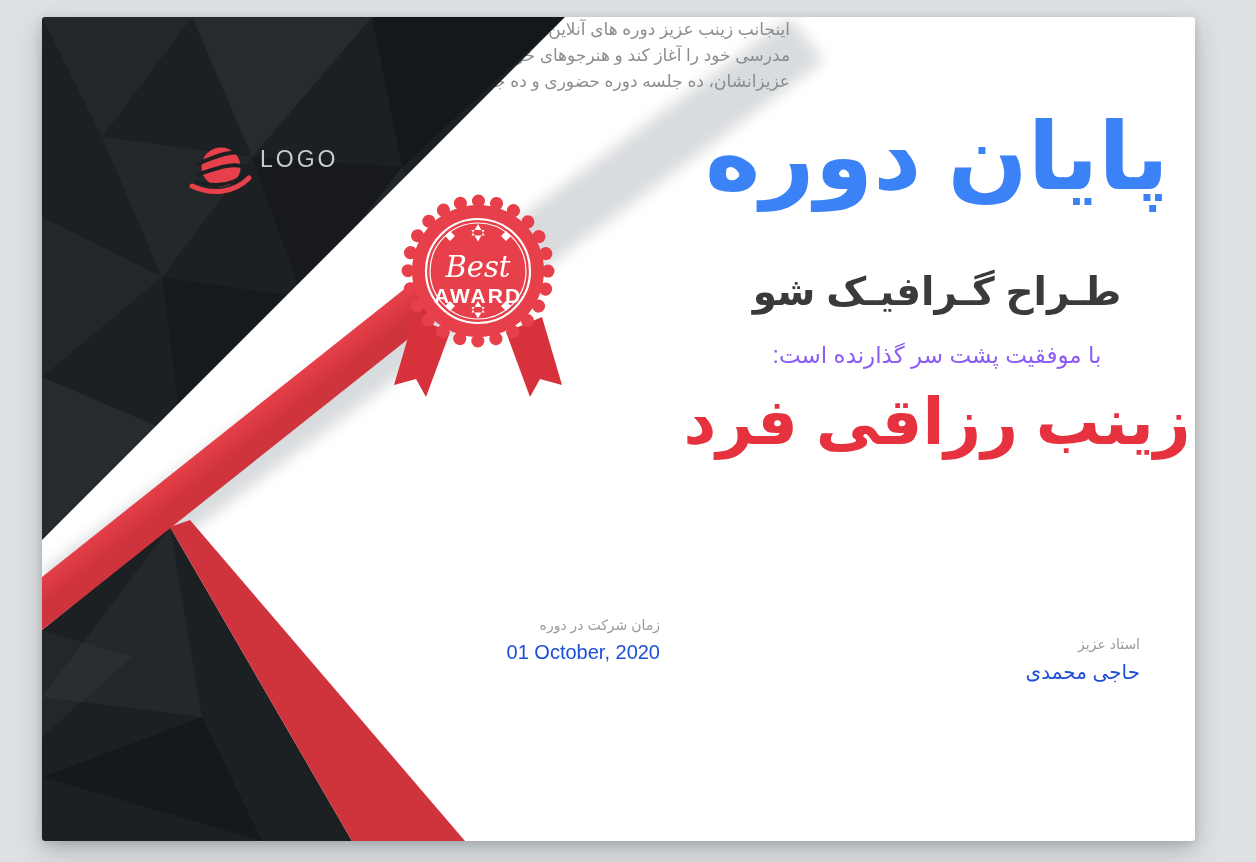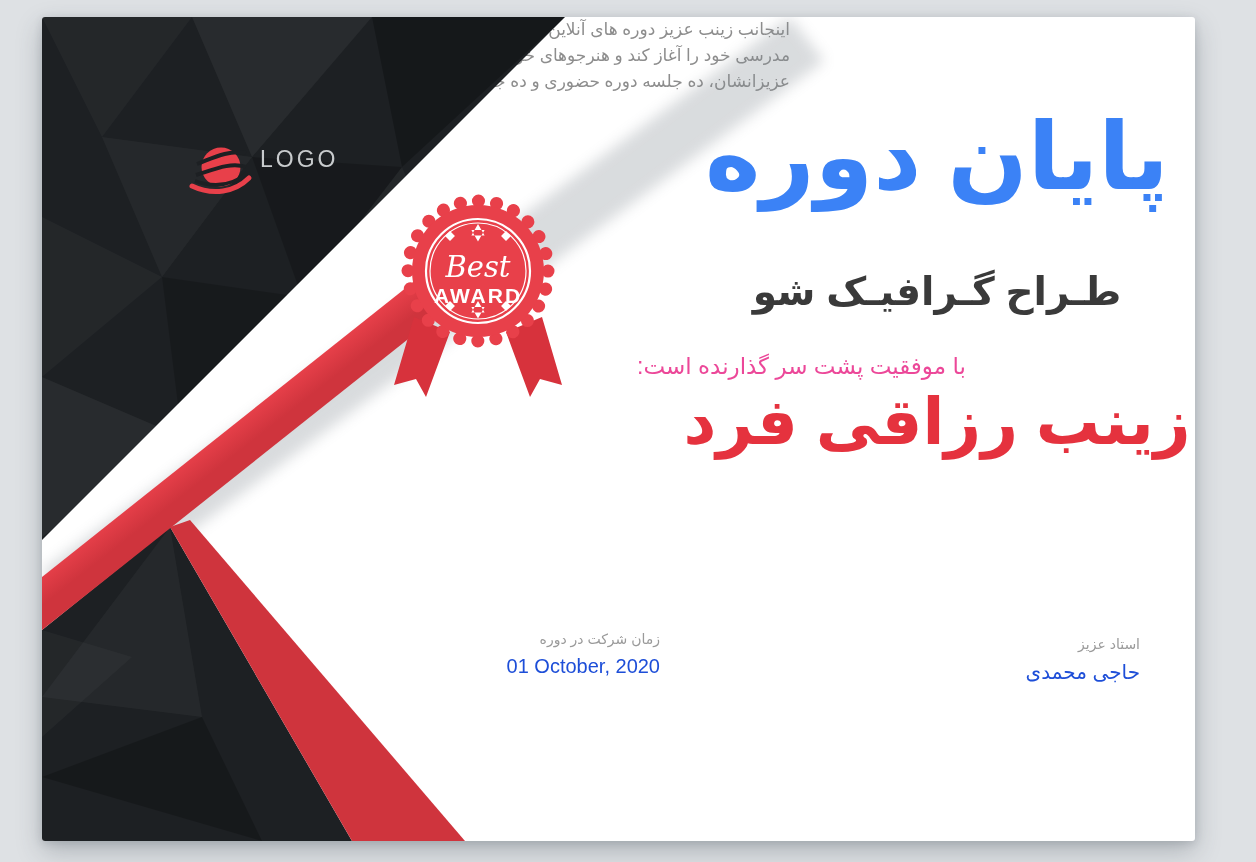--- a/index.html
+++ b/index.html
@@ -22,33 +22,33 @@
   }
   .title{
     left:595px;top:72px;width:600px;text-align:center;
     font-size:94px;font-weight:bold;color:#3b82f6;line-height:1.45;
   }
   .subtitle{
     left:595px;top:252px;width:600px;text-align:center;
     font-size:39px;color:#3a3a3a;font-weight:bold;
   }
   .completion{
-    left:595px;top:336px;width:600px;text-align:left;
-    font-size:23px;color:#ec4899;
+    left:595px;top:325px;width:600px;text-align:center;
+    font-size:23px;color:#8b5cf6;
   }
   .student-name{
     left:595px;top:368px;width:600px;text-align:center;
     font-size:64px;font-weight:bold;color:#e5323e;
   }
   .paragraph{
     left:395px;top:452px;width:748px;text-align:right;direction:rtl;
     font-size:17px;line-height:26px;color:#8d8d8d;white-space:normal;
   }
   .sig-block{position:absolute;text-align:right;direction:rtl;}
-  .sig-date{left:418px;top:614px;width:200px;}
+  .sig-date{left:418px;top:600px;width:200px;}
   .sig-teacher{left:898px;top:619px;width:200px;}
   .sig-label{font-size:14px;color:#9a9a9a;margin-bottom:8px;}
   .sig-value{font-size:20px;color:#1d4ed8;}
   .sig-value.latin{direction:ltr;}
 </style>
 </head>
 <body>
 
 <div class="stage">
   <div class="card">

